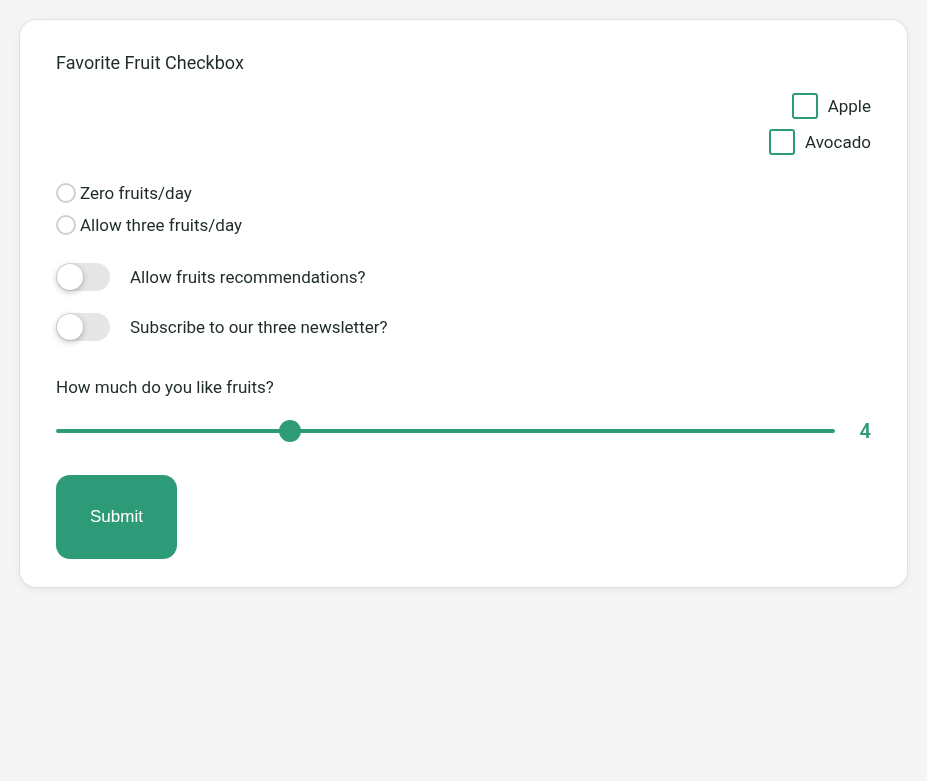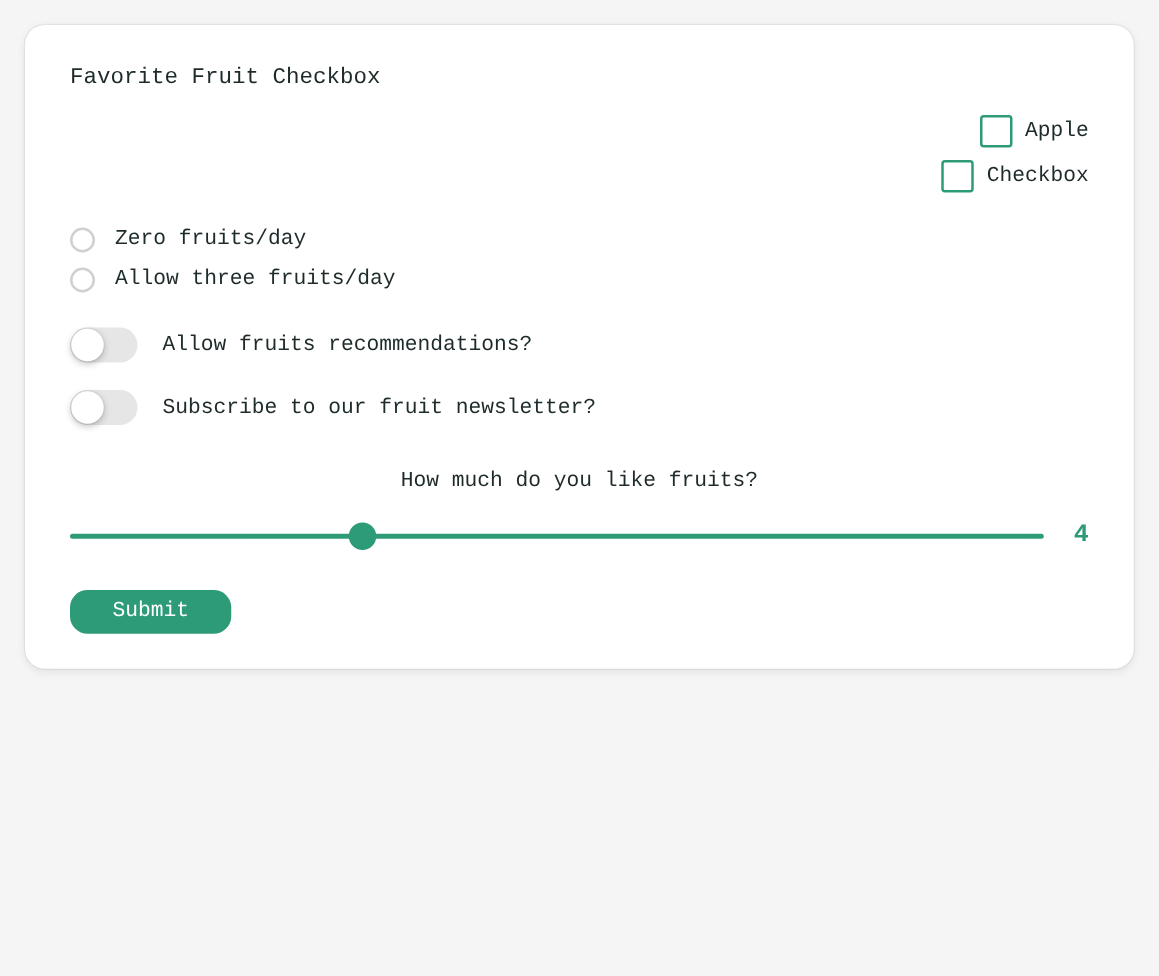--- a/index.html
+++ b/index.html
@@ -1,19 +1,18 @@
 <!DOCTYPE html>
 <html><head>
   <meta charset="utf-8">
   <style>
     * {
       box-sizing: border-box;
       margin: 0;
       padding: 0;
-      font-family: Liberation Mono, monospace;
     }
     body {
       font-family: -apple-system, BlinkMacSystemFont, "Segoe UI", Roboto, Helvetica, Arial, sans-serif;
       background: #f5f5f5;
       padding: 20px;
       display: flex;
       justify-content: center;
       align-items: flex-start;
     }
     .card {
@@ -59,21 +58,21 @@
     }
     
     .radio-group {
       display: flex;
       flex-direction: column;
       gap: 12px;
     }
     .radio-row {
       display: flex;
       align-items: flex-start;
-      gap: 16px;
+      gap: 4px;
     }
     .radio-circle {
       width: 20px;
       height: 20px;
       border: 2px solid #d0d0d0;
       border-radius: 50%;
       background: #fff;
       cursor: pointer;
       flex-shrink: 0;
       position: relative;
@@ -122,21 +121,20 @@
       color: #1f2b2b;
     }
     
     .slider-section {
       margin-bottom: 32px;
     }
     .slider-title {
       font-size: 17px;
       color: #1f2b2b;
       margin-bottom: 22px;
-      text-align: center;
     }
     .slider-wrap {
       display: flex;
       align-items: center;
       gap: 20px;
     }
     .slider-track {
       flex: 1;
       height: 4px;
       background: #2e9b78;
@@ -161,42 +159,42 @@
       color: #2e9b78;
       min-width: 16px;
       text-align: right;
     }
     
     .submit-btn {
       background: #2e9b78;
       color: #ffffff;
       border: none;
       border-radius: 14px;
-      padding: 8px 34px;
+      padding: 32px 34px;
       font-size: 17px;
       font-weight: 500;
       cursor: pointer;
     }
   </style>
 </head>
 <body>
 
 <div class="card">
 
   
   <div class="section">
     <div class="section-title">Favorite Fruit Checkbox</div>
     <div class="checkbox-group">
       <div class="checkbox-row">
         <div class="checkbox-box"></div>
         <span class="checkbox-label">Apple</span>
       </div>
       <div class="checkbox-row">
         <div class="checkbox-box"></div>
-        <span class="checkbox-label">Checkbox</span>
+        <span class="checkbox-label">Avocado</span>
       </div>
     </div>
   </div>
 
   
   <div class="section">
     <div class="radio-group">
       <div class="radio-row">
         <div class="radio-circle"></div>
         <span class="radio-label">Zero fruits/day</span>
@@ -213,21 +211,21 @@
     <div class="toggle-row">
       <div class="toggle-track">
         <div class="toggle-thumb"></div>
       </div>
       <span class="toggle-label">Allow fruits recommendations?</span>
     </div>
     <div class="toggle-row">
       <div class="toggle-track">
         <div class="toggle-thumb"></div>
       </div>
-      <span class="toggle-label">Subscribe to our fruit newsletter?</span>
+      <span class="toggle-label">Subscribe to our three newsletter?</span>
     </div>
   </div>
 
   
   <div class="slider-section">
     <div class="slider-title">How much do you like fruits?</div>
     <div class="slider-wrap">
       <div class="slider-track">
         <div class="slider-thumb" style="left:30%"></div>
       </div>

